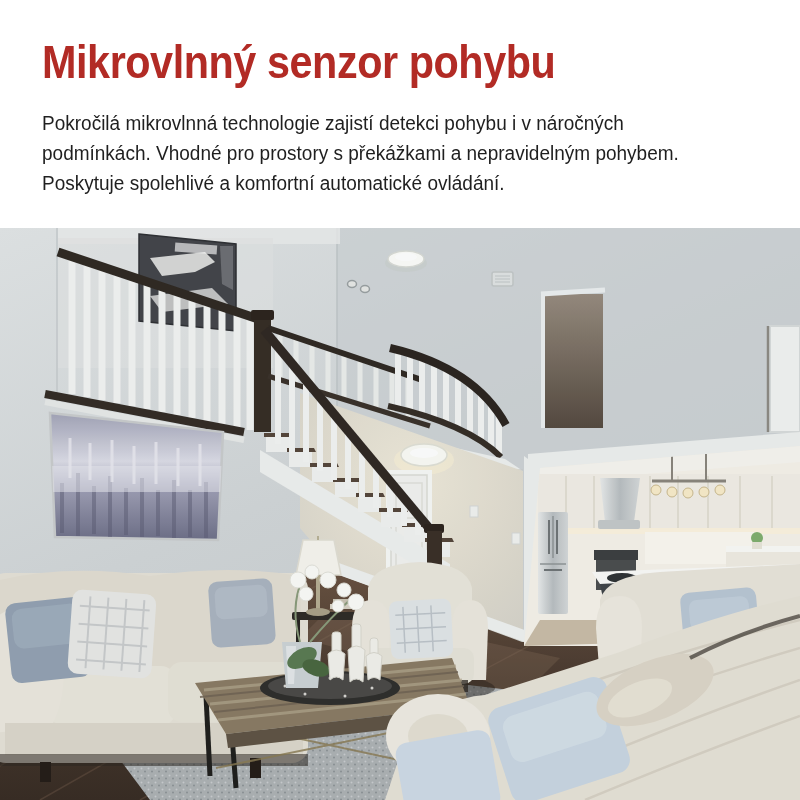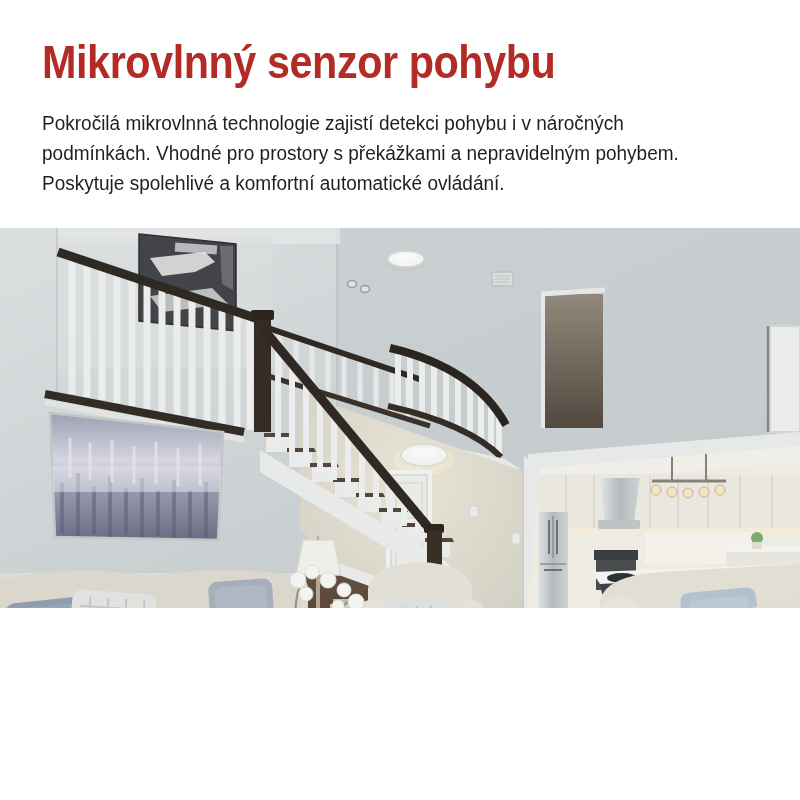--- a/index.html
+++ b/index.html
@@ -1,17 +1,17 @@
 <!DOCTYPE html>
 <html><head>
 <meta charset="utf-8">
 <style>
   html,body{margin:0;padding:0;background:#ffffff;}
   .canvas{
-    position:relative;width:800px;height:608px;background:#ffffff;
+    position:relative;width:800px;height:800px;background:#ffffff;
     overflow:hidden;font-family:"Liberation Sans",sans-serif;
   }
   .header{position:absolute;left:42px;top:36px;width:740px;}
   .title{
     margin:0;font-size:47px;font-weight:bold;color:#b22b25;
     white-space:nowrap;letter-spacing:-0.5px;
     transform:scaleX(0.88);transform-origin:left top;line-height:1.1;
   }
   .desc{
     margin:20px 0 0 0;color:#1f1f1f;font-size:20px;line-height:30px;

